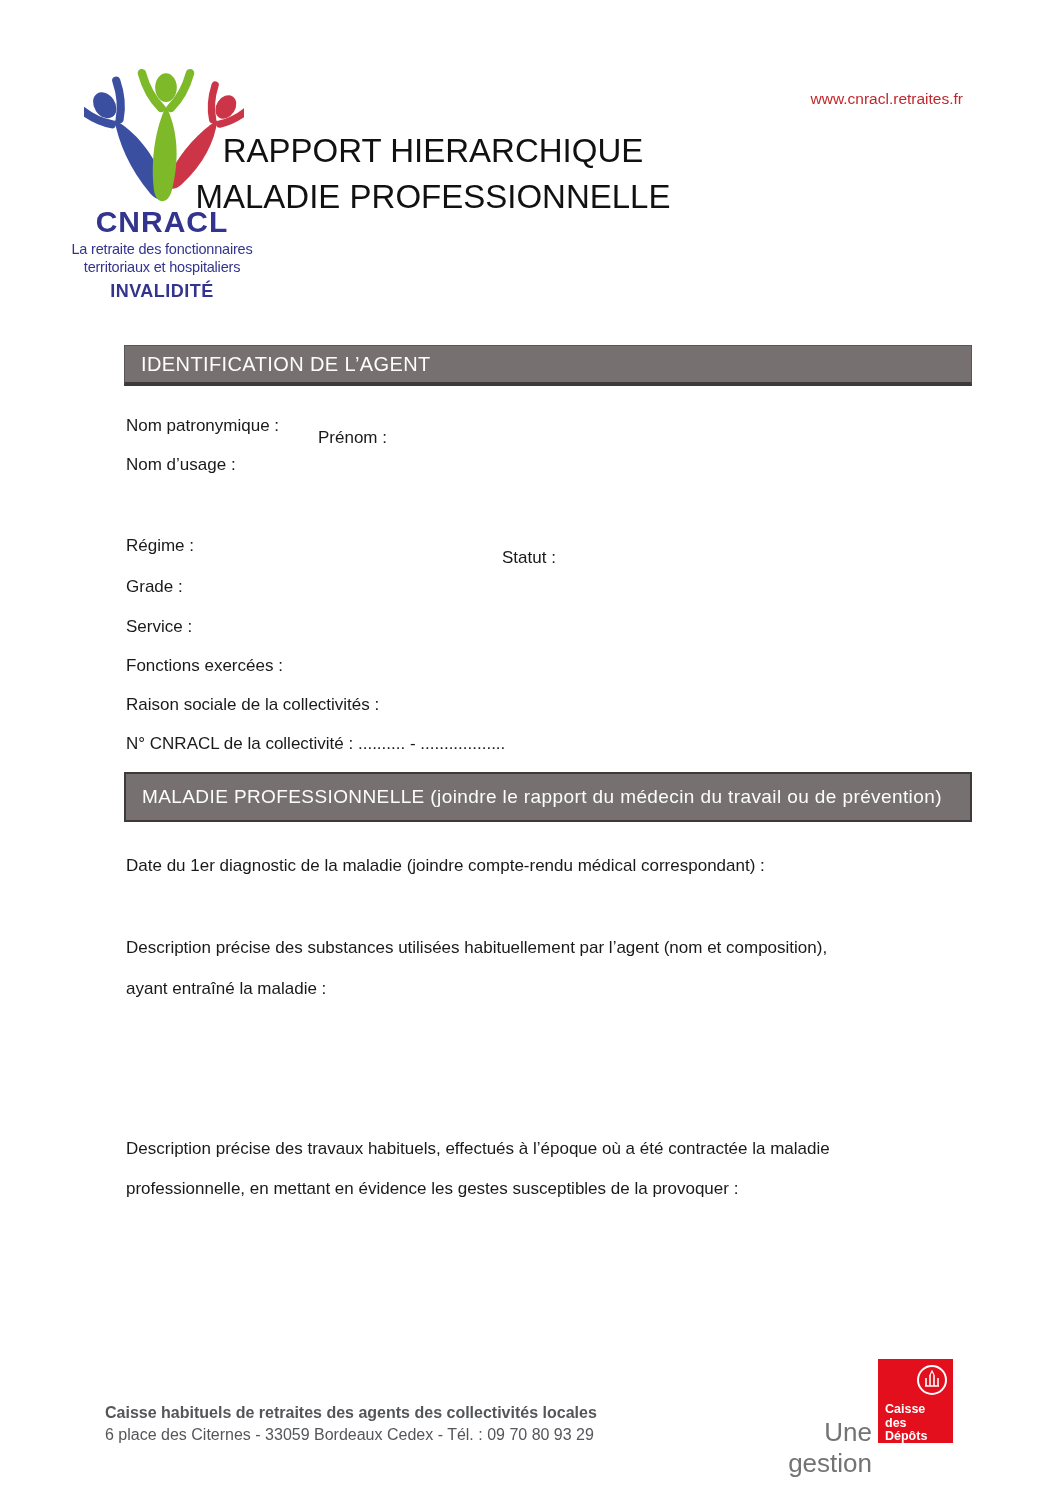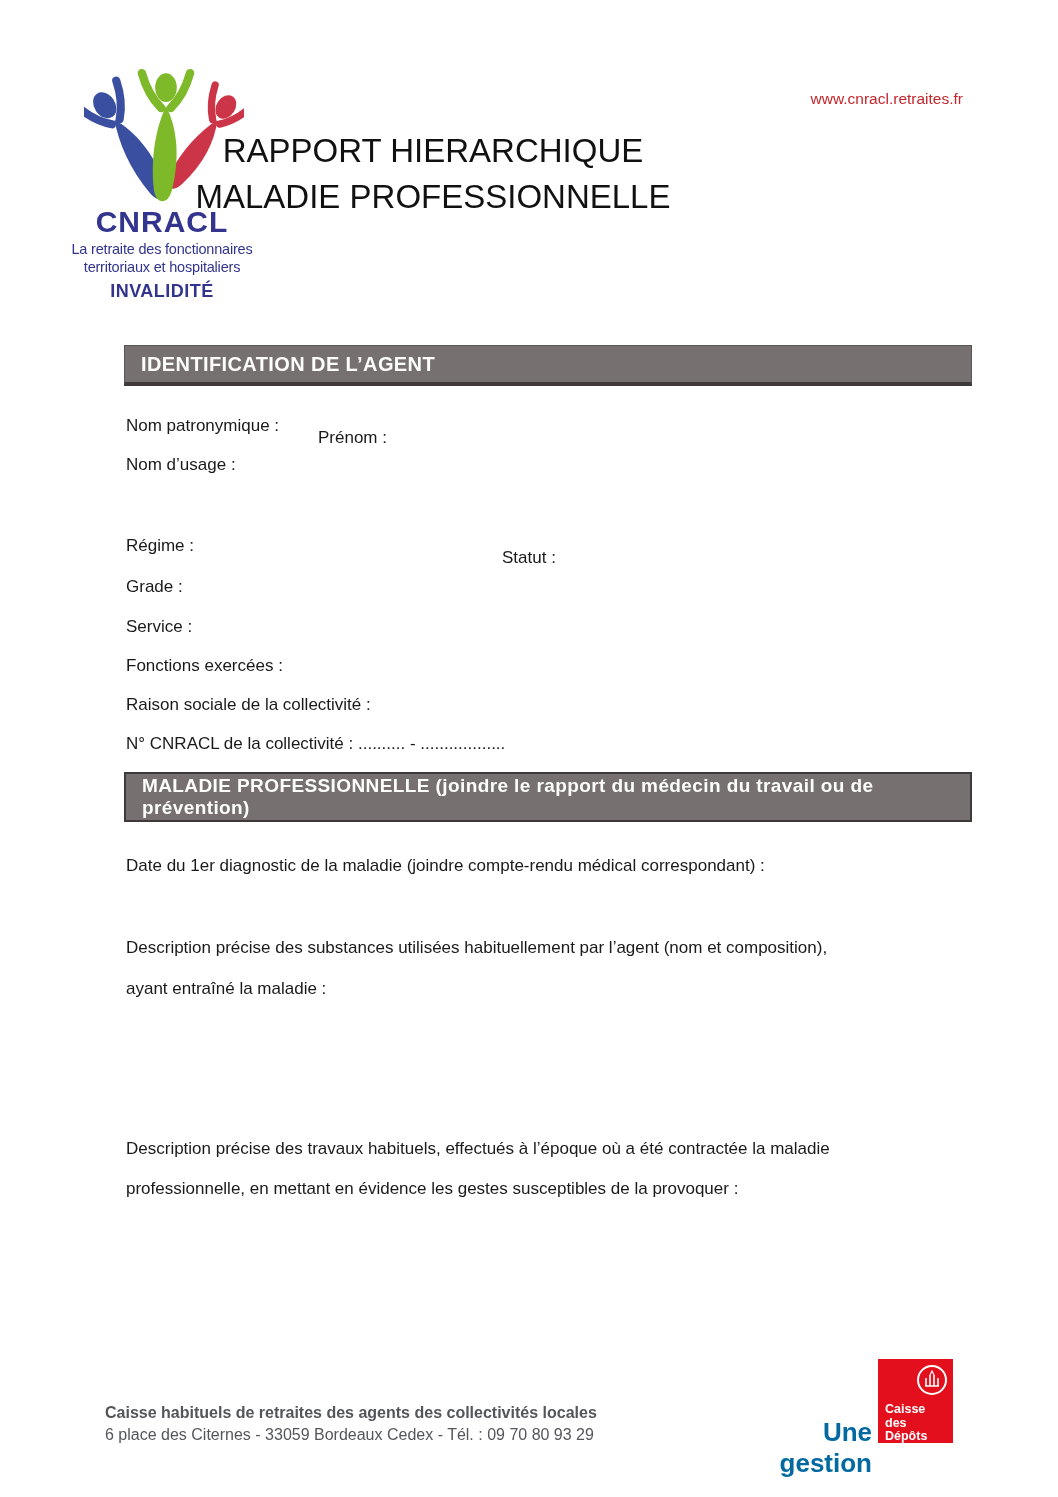--- a/index.html
+++ b/index.html
@@ -18,21 +18,20 @@
   .site-url { position:absolute; top:90px; right:95px; font-size:15.5px; color:#c4262b; }
 
   .doc-title { position:absolute; top:128px; left:0; width:866px; text-align:center;
                font-size:33px; line-height:46px; color:#111111; font-weight:400; }
 
   
   .section-bar {
     position:absolute; left:124px; width:848px; background:#767170; color:#fdfdfd;
     display:flex; align-items:center; padding-left:16px; box-sizing:border-box;
     letter-spacing:0.4px;
-    font-weight:bold;
   }
   .bar-identification { top:345px; height:41px; font-size:20px;
     border:1px solid #5a5655; border-bottom:4px solid #3e3a39; }
   .bar-maladie { top:772px; height:50px; font-size:19px;
     border:2px solid #3e3a39; }
 
   
   .form-row { position:absolute; left:126px; width:846px; font-size:17px; line-height:22px; }
   .row-0 { top:415px; } .row-1 { top:454px; } .row-2 { top:494px; }
   .row-3 { top:535px; } .row-4 { top:576px; } .row-5 { top:616px; }
@@ -43,21 +42,21 @@
 
   
   .body-line { position:absolute; left:126px; width:860px; font-size:17px; line-height:23px; }
   .line-0 { top:854px; } .line-1 { top:936px; } .line-2 { top:977px; }
   .line-3 { top:1137px; } .line-4 { top:1177px; }
 
   
   .footer-org { position:absolute; left:105px; top:1404px; font-size:16px; font-weight:bold; color:#55565a; }
   .footer-address { position:absolute; left:105px; top:1426px; font-size:16px; color:#55565a; }
   .gestion-label { position:absolute; left:748px; top:1417px; width:124px; text-align:right;
-                   font-size:26px; font-weight:bold; color:#0369a1; }
+                   font-size:26px; font-weight:normal; color:#737373; }
   .cdc-box { position:absolute; left:878px; top:1359px; width:75px; height:84px;
              background:#e30f1d; color:#ffffff; box-sizing:border-box; padding:4px 12px 0 7px; }
   .cdc-emblem { position:absolute; top:2px; right:1px; width:40px; height:40px; }
   .cdc-line { font-size:12.5px; font-weight:bold; line-height:13.5px; }
   .cdc-l1 { margin-top:40px; }
   .cdc-groupe { font-size:7.5px; letter-spacing:2px; margin-top:2px; font-weight:bold; }
 </style>
 </head>
 <body>
 
@@ -117,21 +116,21 @@
   <div class="form-row row-5">
     <span>Service :</span>
   </div>
   <div class="form-row row-4">
     <span>Grade :</span>
   </div>
   <div class="form-row row-6">
     <span>Fonctions exercées :</span>
   </div>
   <div class="form-row row-7">
-    <span>Raison sociale de la collectivité :</span>
+    <span>Raison sociale de la collectivités :</span>
   </div>
   <div class="form-row row-8">
     <span>N° CNRACL de la collectivité : .......... - ..................</span>
   </div>
 
   <div class="section-bar bar-maladie">MALADIE PROFESSIONNELLE (joindre le rapport du médecin du travail ou de prévention)</div>
 
   <div class="body-line line-0">Date du 1er diagnostic de la maladie (joindre compte-rendu médical correspondant) :</div>
   <div class="body-line line-1">Description précise des substances utilisées habituellement par l’agent (nom et composition),</div>
   <div class="body-line line-2">ayant entraîné la maladie :</div>

